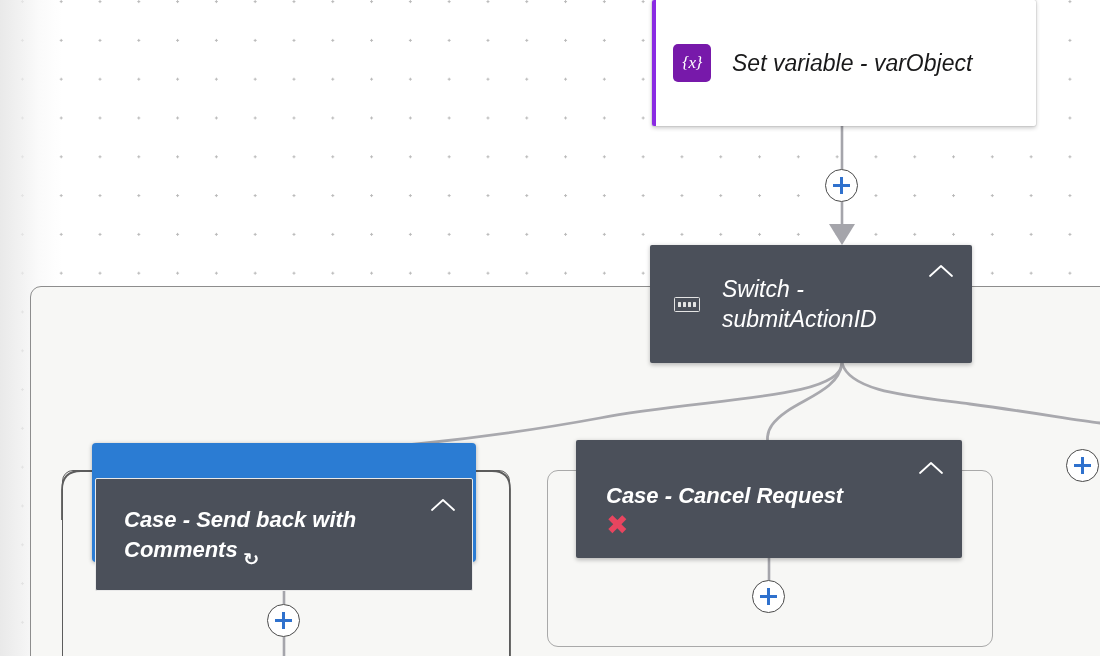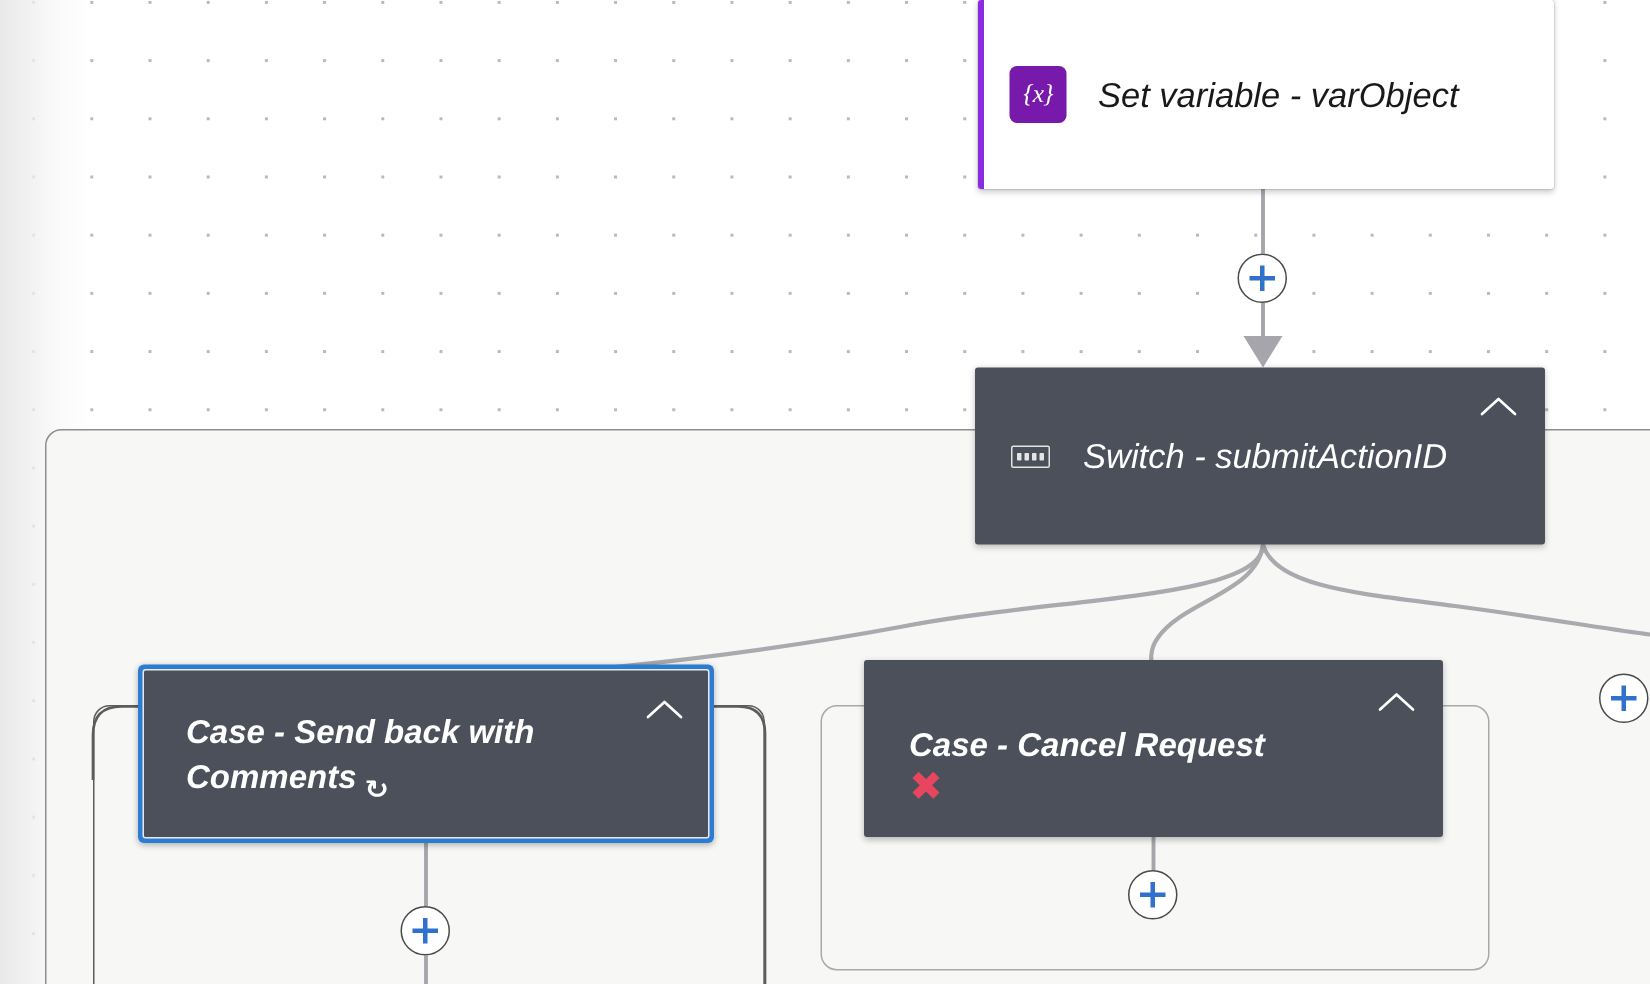--- a/index.html
+++ b/index.html
@@ -98,20 +98,21 @@
   .node-dark.selected {
     padding: 3px;
     background: #2b7cd3;
     border-radius: 4px;
     box-shadow: 0 1px 4px rgba(0,0,0,0.3);
   }
   .node-dark.selected .node-card {
     border: 1.5px solid #e9e9e9;
     border-radius: 2px;
     box-shadow: none;
+    margin-top: 32px;
   }
 
   
   .icon-slot {
     flex: 0 0 auto;
     display: flex;
     align-items: center;
     justify-content: center;
   }
   .icon-varobj {
@@ -267,21 +268,21 @@
       <div class="accent-bar"></div>
       <div class="icon-slot">
         <div class="icon-varobj">{x}</div>
       </div>
       <div class="node-title">Set variable - varObject</div>
     </div>
   </div>
 
   <div class="plus-btn" style="left:825px; top:169px;"></div>
 
-  <div class="node node-dark node-switch" style="left:650px; top:245px; width:380px; height:118px;">
+  <div class="node node-dark node-switch" style="left:650px; top:245px; width:322px; height:118px;">
     <div class="node-card">
       <div class="icon-slot">
         <div class="icon-switch">
           <i></i>
             <i></i>
             <i></i>
             <i></i>
         </div>
       </div>
       <div class="node-title">Switch - submitActionID</div>

